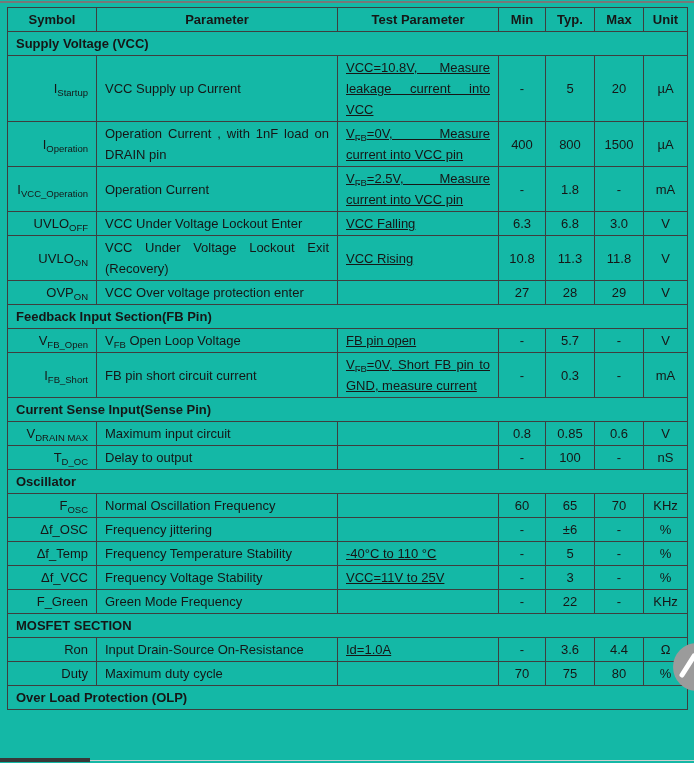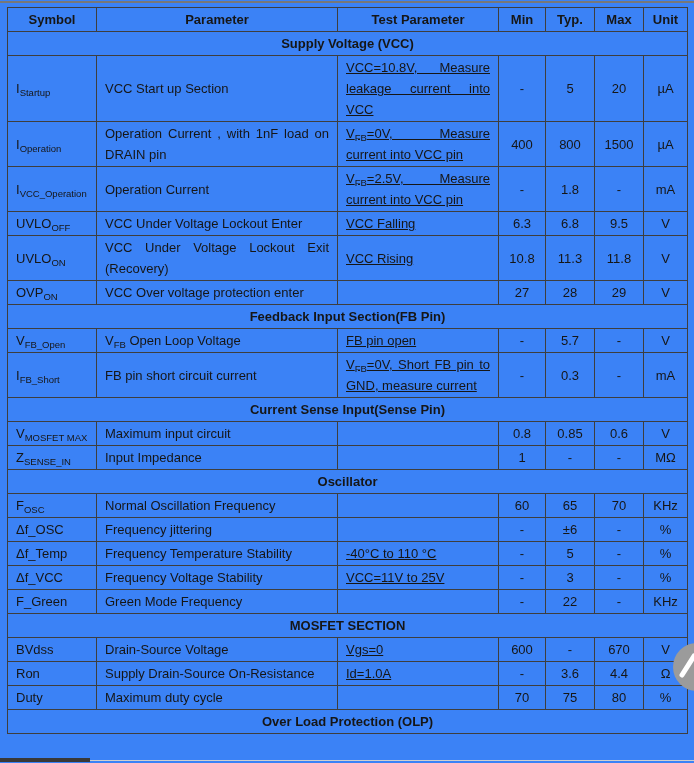--- a/index.html
+++ b/index.html
@@ -1,20 +1,20 @@
 <!DOCTYPE html>
 <html><head>
 <meta charset="utf-8">
 <style>
   html, body { margin: 0; padding: 0; background: #fff; }
   .page {
     position: relative;
     width: 694px;
     height: 763px;
-    background: #3b82f6;
+    background: #14b8a6;
     overflow: hidden;
     font-family: "Liberation Sans", sans-serif;
     color: #161616;
   }
   .top-line {
     position: absolute;
     top: 1px; left: 0;
     width: 694px; height: 2px;
     background: #787878;
   }
@@ -34,24 +34,23 @@
     overflow: hidden;
   }
   table.spec th {
     font-weight: bold;
     text-align: center;
     height: 21px;
     padding: 1px 2px;
   }
   td.section {
     font-weight: bold;
-    text-align: center;
     height: 21px;
   }
-  td.col-symbol   { padding-left: 7px;  text-align: left; }
+  td.col-symbol   { padding-left: 7px;  text-align: right; }
   td.col-parameter{ padding-left: 9px;  text-align: justify; }
   td.col-conditions{ padding-left: 8px; text-align: justify; text-decoration: underline; }
   td.col-min, td.col-typ, td.col-max, td.col-unit {
     text-align: center;
     padding: 1px 2px;
   }
   sub {
     font-size: 9.5px;
     line-height: 0;
     vertical-align: -3px;
@@ -104,21 +103,21 @@
         <th>Max</th>
         <th>Unit</th>
       </tr>
     </thead>
     <tbody>
         <tr>
           <td class="section" colspan="7">Supply Voltage (VCC)</td>
         </tr>
         <tr>
           <td class="col-symbol">I<sub>Startup</sub></td>
-          <td class="col-parameter">VCC Start up Section</td>
+          <td class="col-parameter">VCC Supply up Current</td>
           <td class="col-conditions">VCC=10.8V, Measure leakage current into VCC</td>
           <td class="col-min">-</td>
           <td class="col-typ">5</td>
           <td class="col-max">20</td>
           <td class="col-unit">µA</td>
         </tr>
         <tr>
           <td class="col-symbol">I<sub>Operation</sub></td>
           <td class="col-parameter">Operation Current , with 1nF load on DRAIN pin</td>
           <td class="col-conditions">V<sub>FB</sub>=0V, Measure current into VCC pin</td>
@@ -135,21 +134,21 @@
           <td class="col-typ">1.8</td>
           <td class="col-max">-</td>
           <td class="col-unit">mA</td>
         </tr>
         <tr>
           <td class="col-symbol">UVLO<sub>OFF</sub></td>
           <td class="col-parameter">VCC Under Voltage Lockout Enter</td>
           <td class="col-conditions">VCC Falling</td>
           <td class="col-min">6.3</td>
           <td class="col-typ">6.8</td>
-          <td class="col-max">9.5</td>
+          <td class="col-max">3.0</td>
           <td class="col-unit">V</td>
         </tr>
         <tr>
           <td class="col-symbol">UVLO<sub>ON</sub></td>
           <td class="col-parameter">VCC Under Voltage Lockout Exit (Recovery)</td>
           <td class="col-conditions">VCC Rising</td>
           <td class="col-min">10.8</td>
           <td class="col-typ">11.3</td>
           <td class="col-max">11.8</td>
           <td class="col-unit">V</td>
@@ -181,36 +180,36 @@
           <td class="col-conditions">V<sub>FB</sub>=0V, Short FB pin to GND, measure current</td>
           <td class="col-min">-</td>
           <td class="col-typ">0.3</td>
           <td class="col-max">-</td>
           <td class="col-unit">mA</td>
         </tr>
         <tr>
           <td class="section" colspan="7">Current Sense Input(Sense Pin)</td>
         </tr>
         <tr>
-          <td class="col-symbol">V<sub>MOSFET MAX</sub></td>
+          <td class="col-symbol">V<sub>DRAIN MAX</sub></td>
           <td class="col-parameter">Maximum input circuit</td>
           <td class="col-conditions"></td>
           <td class="col-min">0.8</td>
           <td class="col-typ">0.85</td>
           <td class="col-max">0.6</td>
           <td class="col-unit">V</td>
         </tr>
         <tr>
-          <td class="col-symbol">Z<sub>SENSE_IN</sub></td>
-          <td class="col-parameter">Input Impedance</td>
-          <td class="col-conditions"></td>
-          <td class="col-min">1</td>
-          <td class="col-typ">-</td>
-          <td class="col-max">-</td>
-          <td class="col-unit">MΩ</td>
+          <td class="col-symbol">T<sub>D_OC</sub></td>
+          <td class="col-parameter">Delay to output</td>
+          <td class="col-conditions"></td>
+          <td class="col-min">-</td>
+          <td class="col-typ">100</td>
+          <td class="col-max">-</td>
+          <td class="col-unit">nS</td>
         </tr>
         <tr>
           <td class="section" colspan="7">Oscillator</td>
         </tr>
         <tr>
           <td class="col-symbol">F<sub>OSC</sub></td>
           <td class="col-parameter">Normal Oscillation Frequency</td>
           <td class="col-conditions"></td>
           <td class="col-min">60</td>
           <td class="col-typ">65</td>
@@ -250,31 +249,22 @@
           <td class="col-conditions"></td>
           <td class="col-min">-</td>
           <td class="col-typ">22</td>
           <td class="col-max">-</td>
           <td class="col-unit">KHz</td>
         </tr>
         <tr>
           <td class="section" colspan="7">MOSFET SECTION</td>
         </tr>
         <tr>
-          <td class="col-symbol">BVdss</td>
-          <td class="col-parameter">Drain-Source Voltage</td>
-          <td class="col-conditions">Vgs=0</td>
-          <td class="col-min">600</td>
-          <td class="col-typ">-</td>
-          <td class="col-max">670</td>
-          <td class="col-unit">V</td>
-        </tr>
-        <tr>
           <td class="col-symbol">Ron</td>
-          <td class="col-parameter">Supply Drain-Source On-Resistance</td>
+          <td class="col-parameter">Input Drain-Source On-Resistance</td>
           <td class="col-conditions">Id=1.0A</td>
           <td class="col-min">-</td>
           <td class="col-typ">3.6</td>
           <td class="col-max">4.4</td>
           <td class="col-unit">Ω</td>
         </tr>
         <tr>
           <td class="col-symbol">Duty</td>
           <td class="col-parameter">Maximum duty cycle</td>
           <td class="col-conditions"></td>

